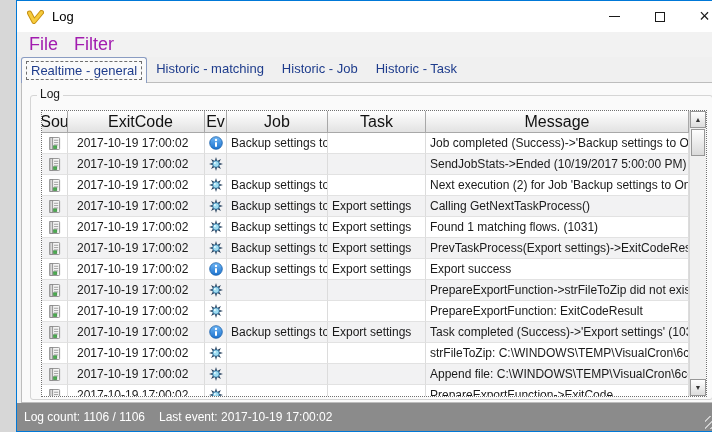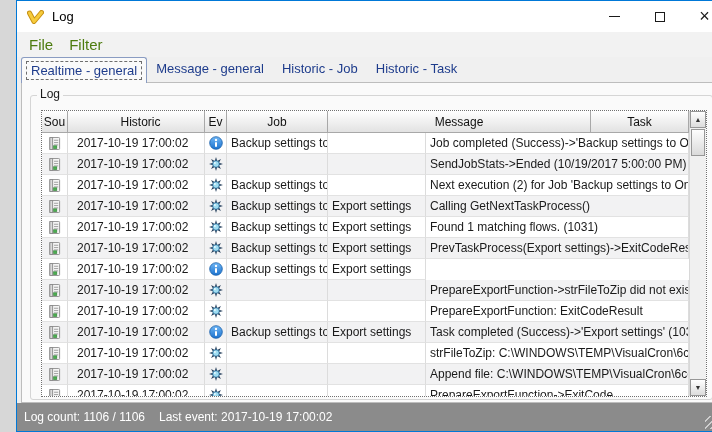--- a/index.html
+++ b/index.html
@@ -15,35 +15,35 @@
   .titlebar{position:absolute;top:0;left:0;right:0;height:31px;background:#FFFFFF;display:flex;align-items:center;}
   .app-icon{margin:0 8px 0 10px;display:flex;align-items:center;}
   .title-text{font-size:13px;color:#000;}
   .win-buttons{margin-left:auto;display:flex;height:100%;}
   .win-btn{width:45px;height:100%;display:flex;align-items:center;justify-content:center;font-size:15px;color:#1a1a1a;cursor:default;}
   .win-btn.close{font-size:18px;}
   .win-btn .sq{display:inline-block;width:10px;height:10px;border:1px solid #1a1a1a;}
   .win-btn .mn{display:inline-block;width:11px;border-top:1px solid #1a1a1a;}
   
   .menubar{position:absolute;top:31px;left:0;right:0;height:25px;background:#F2F2F2;display:flex;align-items:center;padding-left:4px;}
-  .menu-item{font-size:15px;color:#4d7c0f;padding:4px 8px;}
+  .menu-item{font-size:18px;color:#a21caf;padding:4px 8px;}
   
   .tabstrip{position:absolute;top:56px;left:4px;right:4px;height:25px;display:flex;z-index:3;}
   .tab{font-size:13px;color:#1E3C8C;padding:4px 9px 4px 9px;position:relative;white-space:nowrap;}
   .tab.selected{background:#FAFAFA;border:1px solid #8A9CC2;border-bottom:none;border-radius:3px 3px 0 0;margin-bottom:-1px;padding:3px 4px 5px 4px;z-index:4;}
   .tab.selected .focus{display:inline-block;border:1px dashed #6E6E6E;padding:1px 4px;}
   
   .page{position:absolute;top:81px;left:4px;right:4px;bottom:28px;background:#FAFAFA;border:1px solid #BDBDBD;z-index:2;}
   .groupbox{position:absolute;left:8px;right:9px;top:12px;bottom:2px;border:1px solid #D5D5D5;border-radius:3px;}
   .groupbox-label{position:absolute;top:-9px;left:6px;background:#FAFAFA;padding:0 3px;font-size:12px;color:#1a1a1a;}
   
   .grid{position:absolute;left:10px;top:14px;width:666px;height:287px;border:1px dotted #707070;background:#fff;display:flex;}
   .grid-main{display:flex;flex-direction:column;flex:1;min-width:0;}
   .grid-header{display:flex;height:22px;flex:none;}
-  .hcell{background:linear-gradient(#FFFFFF,#E2E2E2);border-right:1px solid #A8A8A8;border-bottom:1px solid #A8A8A8;font-size:12px;color:#111;display:flex;align-items:center;justify-content:center;overflow:hidden;white-space:nowrap;}
+  .hcell{background:linear-gradient(#FFFFFF,#E2E2E2);border-right:1px solid #A8A8A8;border-bottom:1px solid #A8A8A8;font-size:16px;color:#111;display:flex;align-items:center;justify-content:center;overflow:hidden;white-space:nowrap;}
   .grid-body{flex:1;overflow:hidden;display:flex;flex-direction:column;}
   .row{display:flex;height:21px;flex:none;background:#FFFFFF;}
   .row.alt{background:#F2F2F3;}
   .cell{border-right:1px solid #DCDCDC;border-bottom:1px solid #E2E2E2;font-size:12px;color:#1a1a1a;line-height:19px;white-space:nowrap;overflow:hidden;padding:0 0 0 4px;display:flex;align-items:center;}
   .c-sou{width:26px;justify-content:center;padding:0;}
   .c-date{width:137px;padding-left:9px;}
   .c-ev{width:22px;justify-content:center;padding:0;}
   .c-job{width:101px;}
   .c-task{width:98px;}
   .c-msg{flex:1;min-width:0;}
@@ -94,38 +94,38 @@
     </div>
   </div>
 
   <div class="menubar">
     <span class="menu-item">File</span>
     <span class="menu-item">Filter</span>
   </div>
 
   <div class="tabstrip">
     <div class="tab selected"><span class="focus">Realtime - general</span></div>
-    <div class="tab">Message - general</div>
+    <div class="tab">Historic - matching</div>
     <div class="tab">Historic - Job</div>
     <div class="tab">Historic - Task</div>
   </div>
 
   <div class="page">
     <div class="groupbox">
       <span class="groupbox-label">Log</span>
 
       <div class="grid">
         <div class="grid-main">
           <div class="grid-header">
             <div class="hcell c-sou">Sou</div>
-            <div class="hcell c-date">Historic</div>
+            <div class="hcell c-date">ExitCode</div>
             <div class="hcell c-ev">Ev</div>
             <div class="hcell c-job">Job</div>
+            <div class="hcell c-task">Task</div>
             <div class="hcell c-msg">Message</div>
-            <div class="hcell c-task">Task</div>
           </div>
           <div class="grid-body">
               <div class="row">
     <div class="cell c-sou">
       <svg width="13" height="13" viewBox="0 0 14 14">
         <rect x="2" y="0.5" width="10.5" height="13" rx="1" fill="#F5F5F5" stroke="#8C8C8C"></rect>
         <rect x="2" y="0.5" width="3" height="13" fill="#DADADA" stroke="#8C8C8C"></rect>
         <line x1="6.5" y1="3.5" x2="11" y2="3.5" stroke="#9A9A9A"></line>
         <line x1="6.5" y1="6" x2="11" y2="6" stroke="#9A9A9A"></line>
         <line x1="6.5" y1="8.5" x2="11" y2="8.5" stroke="#9A9A9A"></line>
@@ -326,20 +326,23 @@
     <circle cx="7" cy="7" r="6.3" fill="url(#gi)" stroke="#1A5FA8" stroke-width="0.8"></circle>
     <circle cx="7" cy="4" r="1.2" fill="#FFFFFF"></circle>
     <rect x="6" y="6" width="2" height="5" rx="1" fill="#FFFFFF"></rect>
   </svg>
                 </div>
     <div class="cell c-job">
                   <span class="job-text">Backup settings to</span>
                 </div>
     <div class="cell c-task">
                   <span class="task-text">Export settings</span>
+                </div>
+    <div class="cell c-msg">
+                  <span class="msg-text">Export success</span>
                 </div>
   </div>
               <div class="row alt">
     <div class="cell c-sou">
       <svg width="13" height="13" viewBox="0 0 14 14">
         <rect x="2" y="0.5" width="10.5" height="13" rx="1" fill="#F5F5F5" stroke="#8C8C8C"></rect>
         <rect x="2" y="0.5" width="3" height="13" fill="#DADADA" stroke="#8C8C8C"></rect>
         <line x1="6.5" y1="3.5" x2="11" y2="3.5" stroke="#9A9A9A"></line>
         <line x1="6.5" y1="6" x2="11" y2="6" stroke="#9A9A9A"></line>
         <line x1="6.5" y1="8.5" x2="11" y2="8.5" stroke="#9A9A9A"></line>

